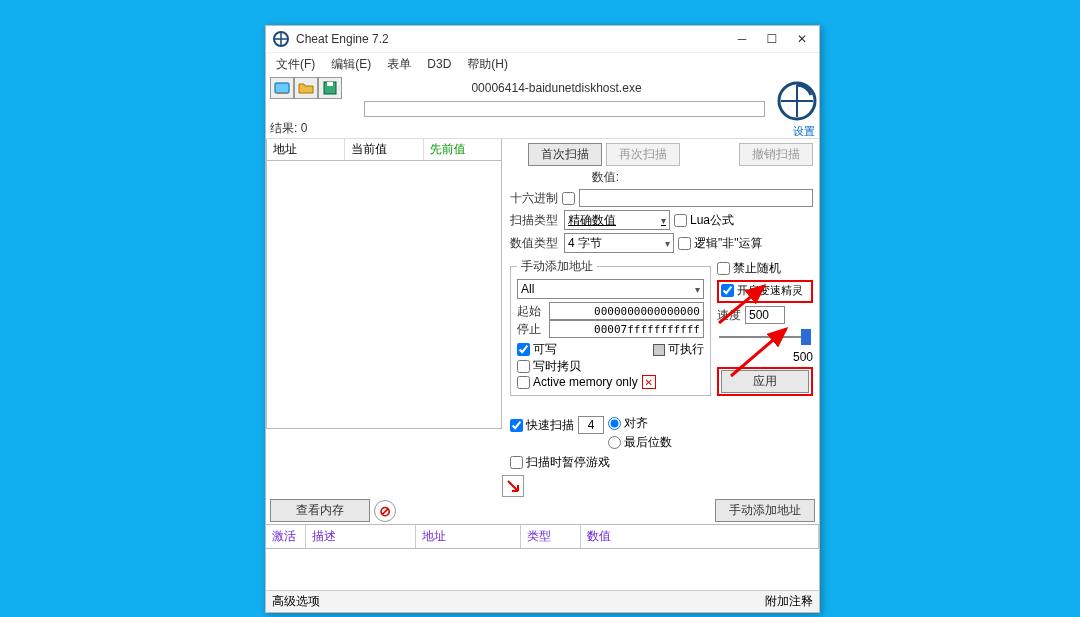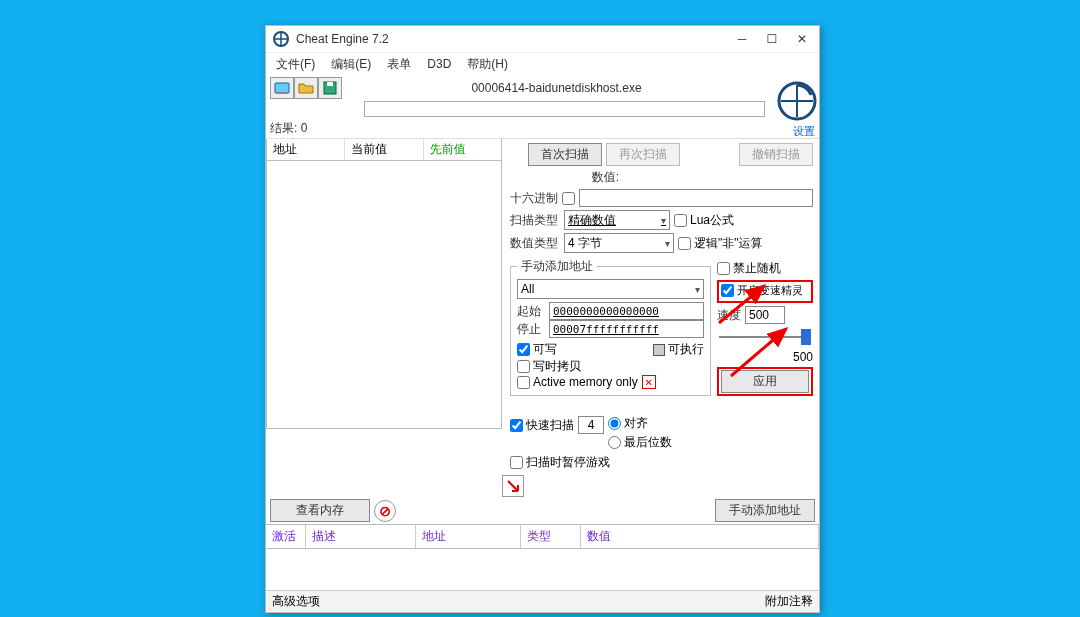--- a/index.html
+++ b/index.html
@@ -32,21 +32,21 @@
 .label { color: #333; white-space: nowrap; }
 .input { border: 1px solid #888; background: #fff; height: 18px; padding: 0 3px; flex:1; }
 .select { border: 1px solid #888; background: #fff; height: 20px; padding: 0 3px; flex:1; display:flex; align-items:center; justify-content:space-between; }
 .select::after { content:"▾"; color:#555; font-size:10px; margin-left:4px; }
 .chk { display: inline-flex; align-items: center; gap: 3px; }
 .chk input { width:13px; height:13px; }
 .fieldset { border: 1px solid #bbb; padding: 4px 6px 6px 6px; margin-top: 2px; }
 .fieldset legend { padding: 0 4px; color:#333; }
 .radiogroup { display:flex; flex-direction:column; gap:2px;margin-top:16px; }
 .memrow { display:flex; align-items:center; gap:4px; }
-.memrow .input { font-family: Consolas, monospace; font-size:11px;text-decoration:underline; }
+.memrow .input { text-align:right; font-family: Consolas, monospace; font-size:11px; }
 .redbox { border: 2px solid #e00; padding: 1px 2px; }
 .speedbox { display:flex; flex-direction:column; gap:3px; }
 .slider { position:relative; height:20px; background:#fff; }
 .slider .track { position:absolute; left:2px; right:2px; top:9px; height:2px; background:#888; }
 .slider .thumb { position:absolute; right:2px; top:2px; width:10px; height:16px; background:#2a6dd8; }
 .midrow { display:flex; align-items:center; padding:2px 4px; gap:4px; border-top: 0; }
 .midrow .btn { width: 100px; }
 .cancel-icon { width:22px; height:22px; border:1px solid #999; display:flex; align-items:center; justify-content:center; color:#d00; font-weight:bold; font-size:14px; border-radius:50%; margin-left: auto; margin-right: 6px; }
 .arrowbtn { width: 22px; height: 22px; border:1px solid #999; display:flex; align-items:center; justify-content:center; margin-left: 236px; }
 .arrowbtn svg { width:14px; height:14px; }

